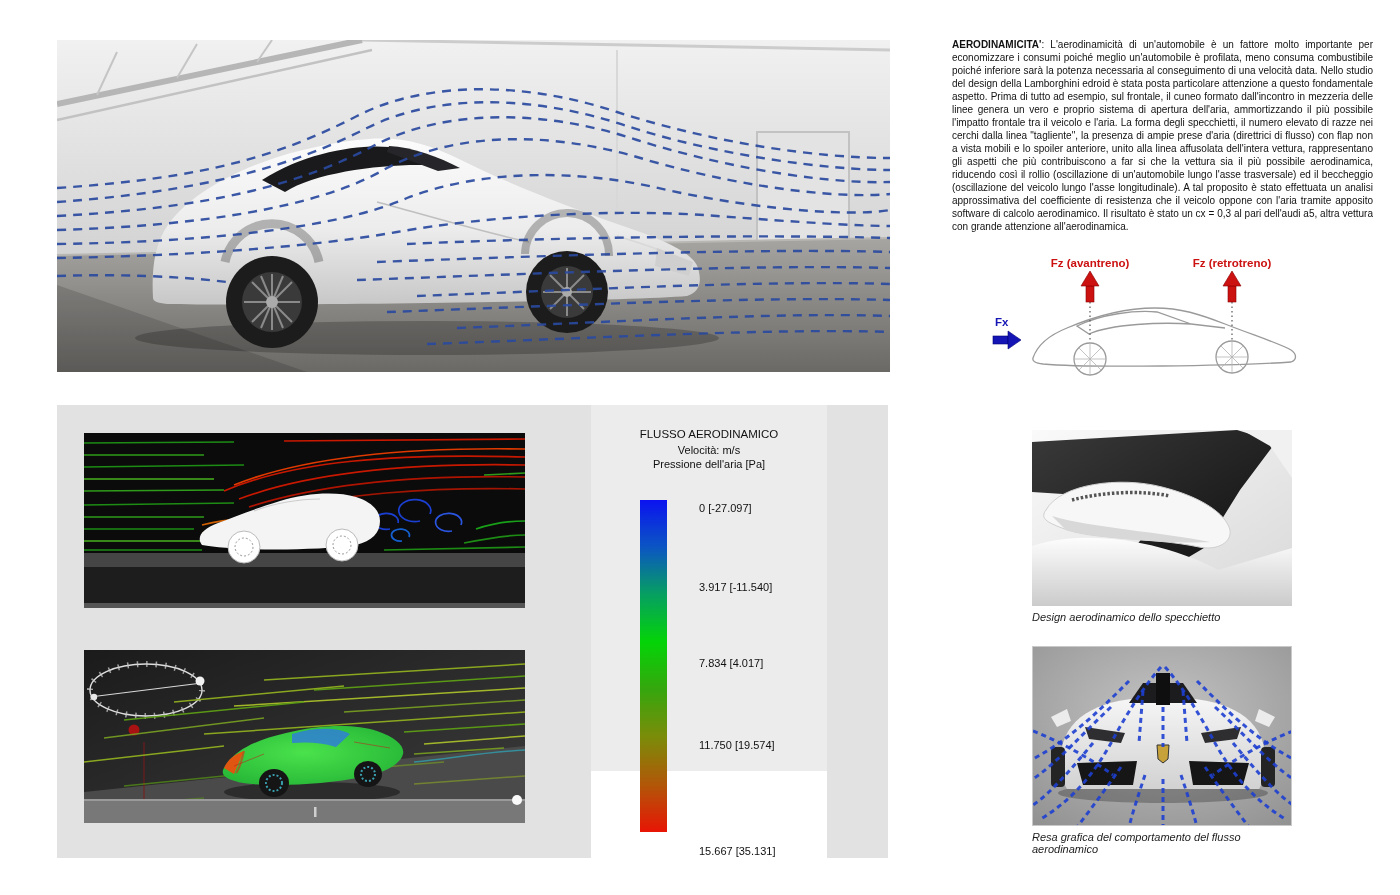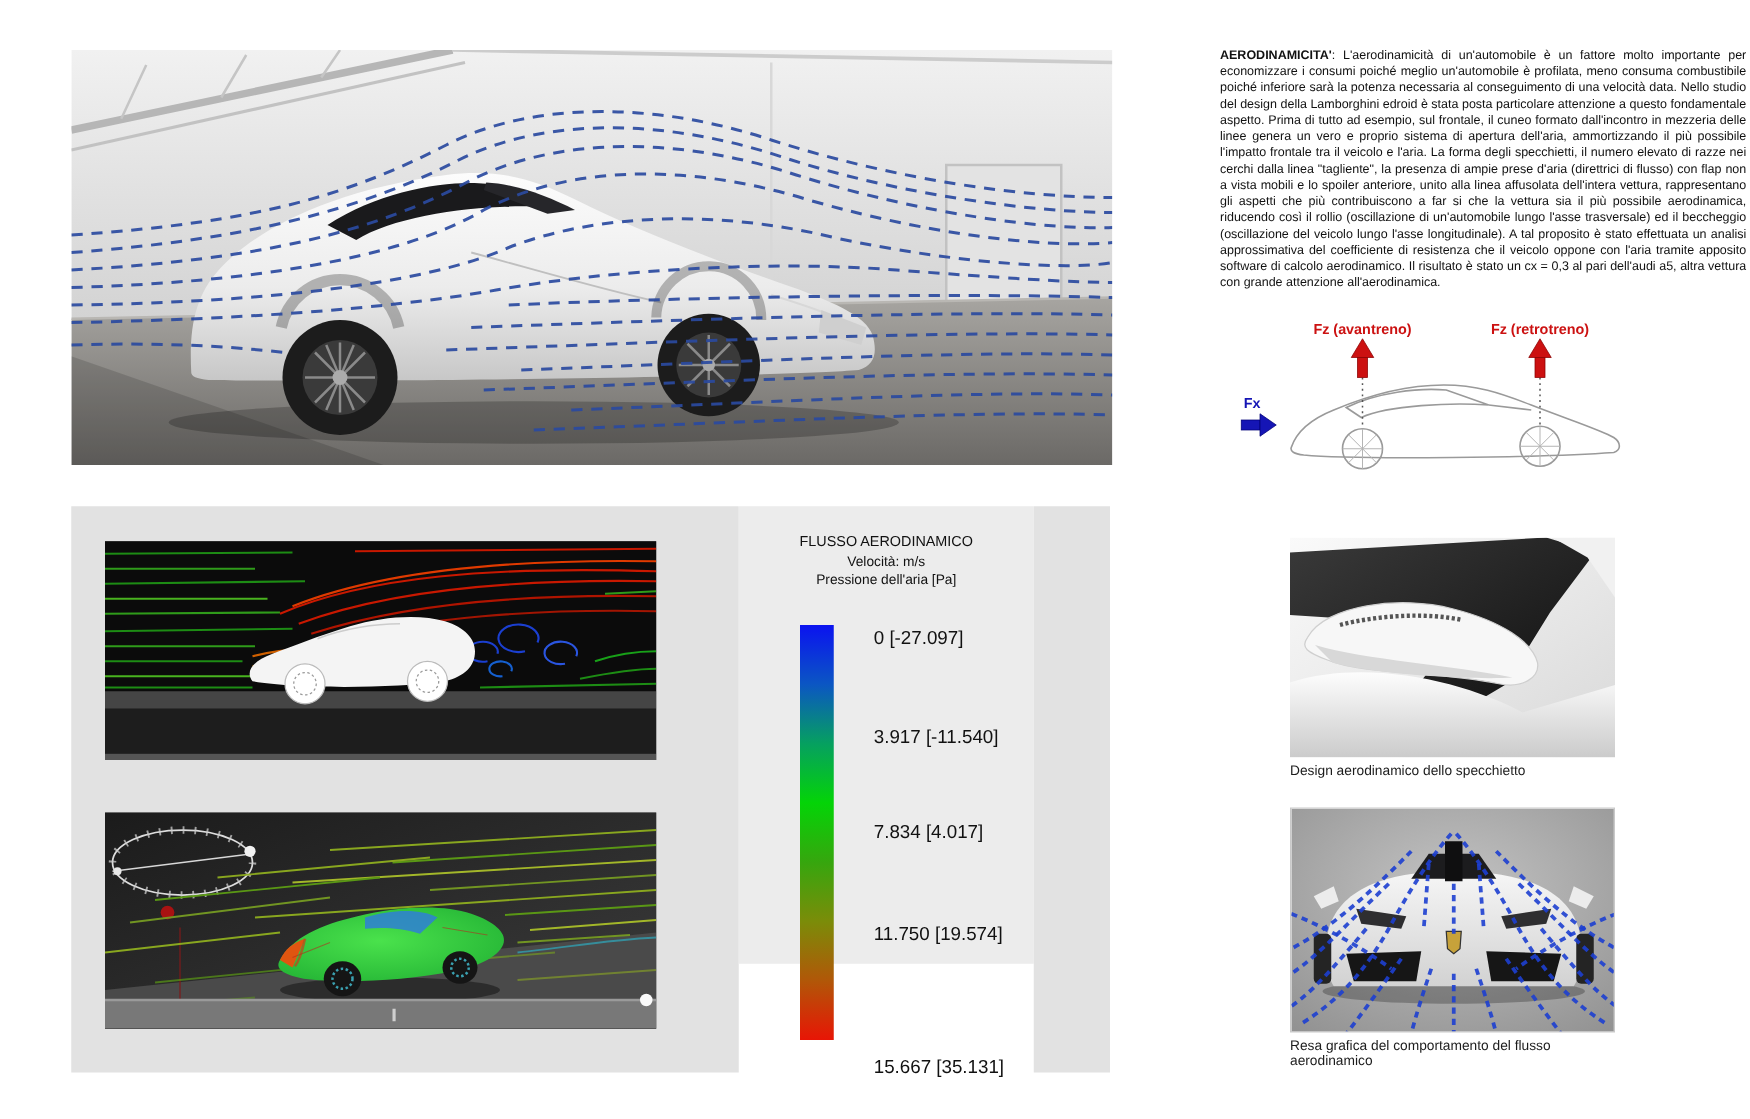--- a/index.html
+++ b/index.html
@@ -5,21 +5,21 @@
 <style>
   html,body{margin:0;padding:0;background:#fff;}
   body{font-family:"Liberation Sans",sans-serif;color:var(--text-color,#1a1a1a);}
   #page{position:relative;width:1400px;height:895px;background:var(--page-bg,#fff);overflow:hidden;}
 
   
   .hero{position:absolute;left:57px;top:40px;width:833px;height:332px;overflow:hidden;}
   .hero svg{display:block;}
 
   
-  .article{position:absolute;left:976px;top:38px;width:421px;height:222px;
+  .article{position:absolute;left:952px;top:38px;width:421px;height:222px;
            font-size:10px;line-height:13px;text-align:justify;color:#111;overflow:hidden;}
   .article .lead{font-weight:bold;}
 
   
   .force-diagram{position:absolute;left:985px;top:258px;width:345px;height:127px;}
   .force-diagram text{font-family:"Liberation Sans",sans-serif;font-size:11.5px;font-weight:bold;}
   .red-label{fill:var(--accent-red,#cc1111);}
   .blue-label{fill:var(--accent-blue,#1111bb);}
   .red-shape{fill:var(--accent-red,#cc1111);stroke:#8a0000;stroke-width:.6;}
   .blue-shape{fill:var(--accent-blue,#1111bb);stroke:#000077;stroke-width:.6;}
@@ -36,31 +36,31 @@
   .cfd2{top:245px;height:173px;}
   .caption{font-size:11px;color:#1c1c1c;}
   .cap1{position:absolute;left:27px;top:206px;width:480px;}
   .cap2{position:absolute;left:27px;top:426px;width:480px;}
 
   
   .legend-title{position:absolute;left:0;top:23px;width:100%;text-align:center;font-size:11.5px;color:#111;}
   .legend-sub{position:absolute;left:0;top:39px;width:100%;text-align:center;font-size:11px;color:#111;}
   .legend-sub2{position:absolute;left:0;top:53px;width:100%;text-align:center;font-size:11px;color:#111;}
   .color-bar{position:absolute;left:49px;top:95px;width:27px;height:332px;}
-  .tick{position:absolute;left:108px;font-size:15px;color:#111;white-space:nowrap;}
+  .tick{position:absolute;left:108px;font-size:11px;color:#111;white-space:nowrap;}
   .tick0{top:97px;} .tick1{top:176px;} .tick2{top:252px;} .tick3{top:334px;} .tick4{top:412px;margin-top:28px;}
 
   
   .fig{position:absolute;width:260px;}
   .fig-mirror{left:1032px;top:430px;}
   .fig-front{left:1032px;top:646px;}
   .fig .art{width:260px;overflow:hidden;display:block;}
   .fig-mirror .art{height:176px;}
   .fig-front .art{height:180px;border:1px solid #c9c9c9;box-sizing:border-box;}
-  .fig .caption{margin-top:5px;}
+  .fig .caption{margin-top:5px;font-style:italic;}
 
   .flow{stroke:var(--flow-blue,#2a4aa0);stroke-width:2.4;fill:none;stroke-dasharray:9 7;opacity:.92;}
   .flow2{stroke:#1d3fd0;stroke-width:3;fill:none;stroke-dasharray:5 4;opacity:.9;}
 </style>
 </head>
 <body>
 
 <div id="page">
 
   <div class="hero">

